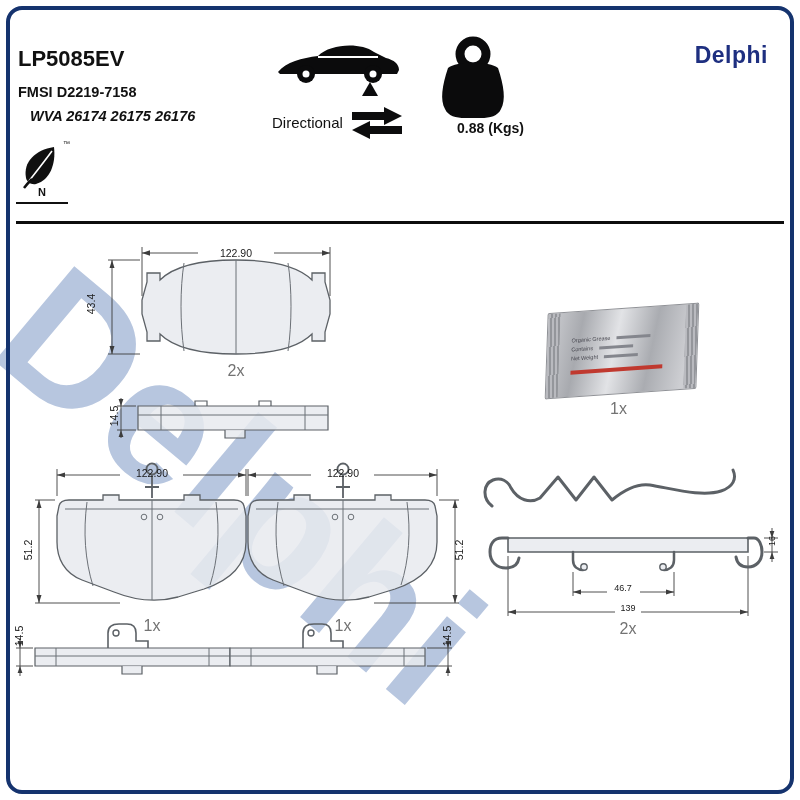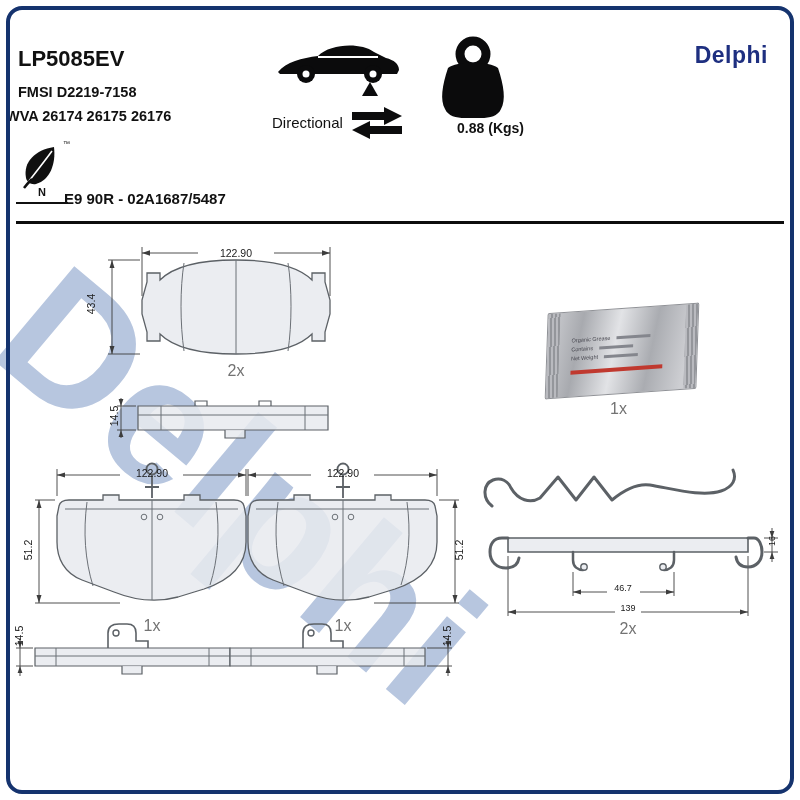--- a/index.html
+++ b/index.html
@@ -3,21 +3,21 @@
 <meta charset="utf-8">
 <style>
   html,body{margin:0;padding:0;}
   body{width:800px;height:800px;background:#fff;font-family:"Liberation Sans",sans-serif;color:#111;}
   .page{position:relative;width:800px;height:800px;overflow:hidden;background:#fff;}
   .frame{position:absolute;inset:6px;border:4px solid #15336e;border-radius:16px;z-index:5;}
   .abs{position:absolute;}
   
   .part-number{left:18px;top:46px;font-size:22px;font-weight:bold;}
   .fmsi{left:18px;top:84px;font-size:14.5px;font-weight:bold;}
-  .wva{left:6px;top:108px;font-size:14.5px;font-weight:bold;}
+  .wva{left:30px;top:108px;font-size:14.5px;font-weight:bold;font-style:italic;}
   .directional{left:272px;top:114px;font-size:15px;}
   .weight{left:424px;top:120px;width:100px;text-align:right;font-size:14px;font-weight:bold;}
   .brand{right:32px;top:42px;font-size:23px;font-weight:bold;color:#1e2f80;letter-spacing:.5px;}
   .approval{left:64px;top:190px;font-size:15px;font-weight:bold;}
   .separator{left:16px;right:16px;top:221px;height:2.5px;background:#0d0d0d;}
   .leafwrap{left:16px;top:144px;width:52px;height:64px;}
   .tmk{position:absolute;right:-2px;top:-4px;font-size:7px;}
   .ecoletter{position:absolute;left:50%;transform:translateX(-50%);top:42px;font-size:11px;font-weight:bold;}
   .ecoline{position:absolute;left:0;top:58px;width:52px;height:2px;background:#101010;}
   
@@ -85,21 +85,20 @@
     <svg width="40" height="46" viewBox="0 0 40 46" style="position:absolute;left:4px;top:0;">
       <path d="M34,3 C15,6 3,18 6,34 C7,38 11,41 16,40 C30,36 36,20 34,3 Z" fill="#101010"></path>
       <path d="M9,37 C16,28 24,18 32,7" stroke="#fff" stroke-width="1.6" fill="none"></path>
       <path d="M4,44 C7,40 9,38 12,35" stroke="#101010" stroke-width="2.5" fill="none"></path>
     </svg>
     <span class="tmk">™</span>
     <span class="ecoletter">N</span>
     <span class="ecoline"></span>
   </div>
 
-  <div class="abs approval">E9 90R - 02A1687/5487</div>
   <div class="abs separator"></div>
 
   <div class="grp" style="left:88px;top:236px;width:262px;height:150px;">
     <svg width="262" height="150" viewBox="0 0 262 150">
       <g stroke="#3d3d3d" stroke-width="0.9" fill="none">
         <path d="M54,60 L54,11 M242,60 L242,11 M54,17 L110,17 M186,17 L242,17"></path>
         <path d="M52,24 L20,24 M52,118 L20,118 M24,24 L24,118"></path>
       </g>
       <g fill="#3d3d3d">
         <polygon points="54,17 62,14.3 62,19.7"></polygon>

